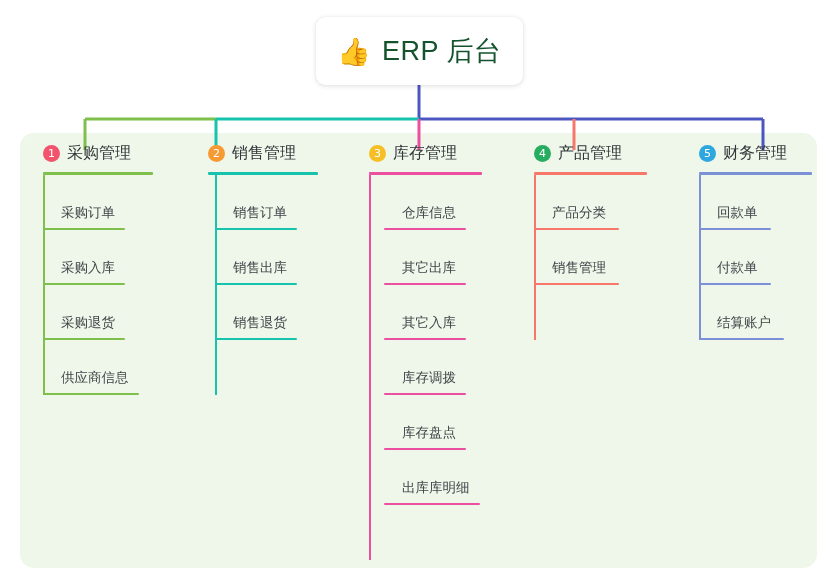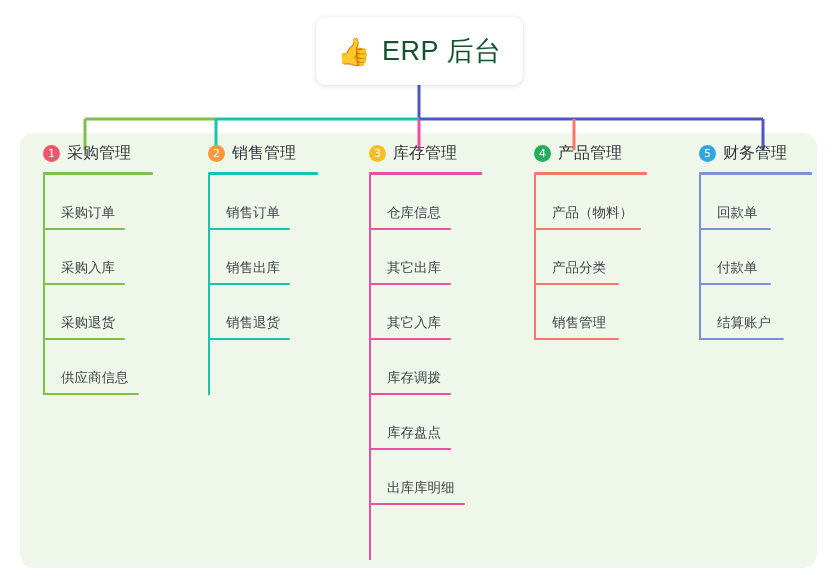--- a/index.html
+++ b/index.html
@@ -186,21 +186,21 @@
             <div class="leaf-rule" style="background: rgb(126, 192, 75); width: 96px;"></div>
           </div>
         </div>
       </div>
       <div class="column" style="left: 201px; width: 150px;">
         <div class="col-header">
           <span class="badge" style="background: rgb(247, 154, 51);">2</span>
           <span class="col-title">销售管理</span>
         </div>
         <div class="col-rule" style="background: rgb(22, 196, 173); width: 110px; margin-left: 7px;"></div>
-        <div class="leaves" style="margin-left: 7px; height: 220px; font-family: Liberation Mono, monospace;">
+        <div class="leaves" style="margin-left: 14px; height: 220px; font-family: Liberation Mono, monospace;">
           <div class="trunk" style="background: rgb(22, 196, 173); height: 220px;"></div>
           <div class="leaf">
             <span class="leaf-label">销售订单</span>
             <div class="leaf-rule" style="background: rgb(22, 196, 173); width: 82px;"></div>
           </div>
           <div class="leaf">
             <span class="leaf-label">销售出库</span>
             <div class="leaf-rule" style="background: rgb(22, 196, 173); width: 82px;"></div>
           </div>
           <div class="leaf">
@@ -208,21 +208,21 @@
             <div class="leaf-rule" style="background: rgb(22, 196, 173); width: 82px;"></div>
           </div>
         </div>
       </div>
       <div class="column" style="left: 362px; width: 150px;">
         <div class="col-header">
           <span class="badge" style="background: rgb(246, 191, 38);">3</span>
           <span class="col-title">库存管理</span>
         </div>
         <div class="col-rule" style="background: rgb(236, 79, 160); width: 113px; margin-left: 7px;"></div>
-        <div class="leaves" style="margin-left: 7px; height: 385px;">
+        <div class="leaves" style="margin-left: 7px; height: 385px; padding-left: 15px;">
           <div class="trunk" style="background: rgb(236, 79, 160); height: 385px;"></div>
           <div class="leaf">
             <span class="leaf-label">仓库信息</span>
             <div class="leaf-rule" style="background: rgb(236, 79, 160); width: 82px;"></div>
           </div>
           <div class="leaf">
             <span class="leaf-label">其它出库</span>
             <div class="leaf-rule" style="background: rgb(236, 79, 160); width: 82px;"></div>
           </div>
           <div class="leaf">
@@ -245,24 +245,20 @@
       </div>
       <div class="column" style="left: 527px; width: 160px;">
         <div class="col-header">
           <span class="badge" style="background: rgb(39, 173, 96);">4</span>
           <span class="col-title">产品管理</span>
         </div>
         <div class="col-rule" style="background: rgb(247, 120, 107); width: 113px; margin-left: 7px;"></div>
         <div class="leaves" style="margin-left: 7px; height: 165px;">
           <div class="trunk" style="background: rgb(247, 120, 107); height: 165px;"></div>
           <div class="leaf">
-            <span class="leaf-label">产品（物料）</span>
-            <div class="leaf-rule" style="background: rgb(247, 120, 107); width: 107px;"></div>
-          </div>
-          <div class="leaf">
             <span class="leaf-label">产品分类</span>
             <div class="leaf-rule" style="background: rgb(247, 120, 107); width: 85px;"></div>
           </div>
           <div class="leaf">
             <span class="leaf-label">销售管理</span>
             <div class="leaf-rule" style="background: rgb(247, 120, 107); width: 85px;"></div>
           </div>
         </div>
       </div>
       <div class="column" style="left: 692px; width: 130px;">

